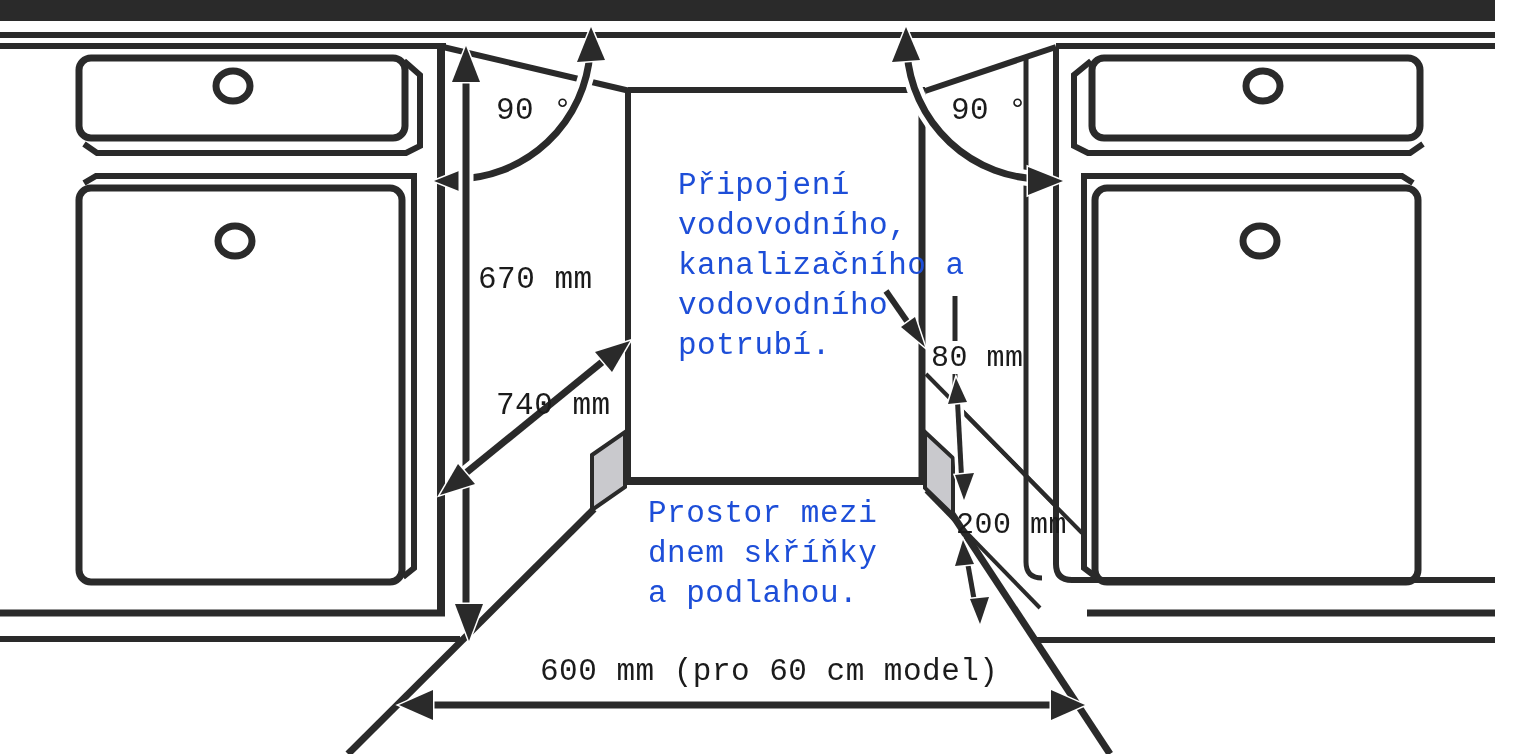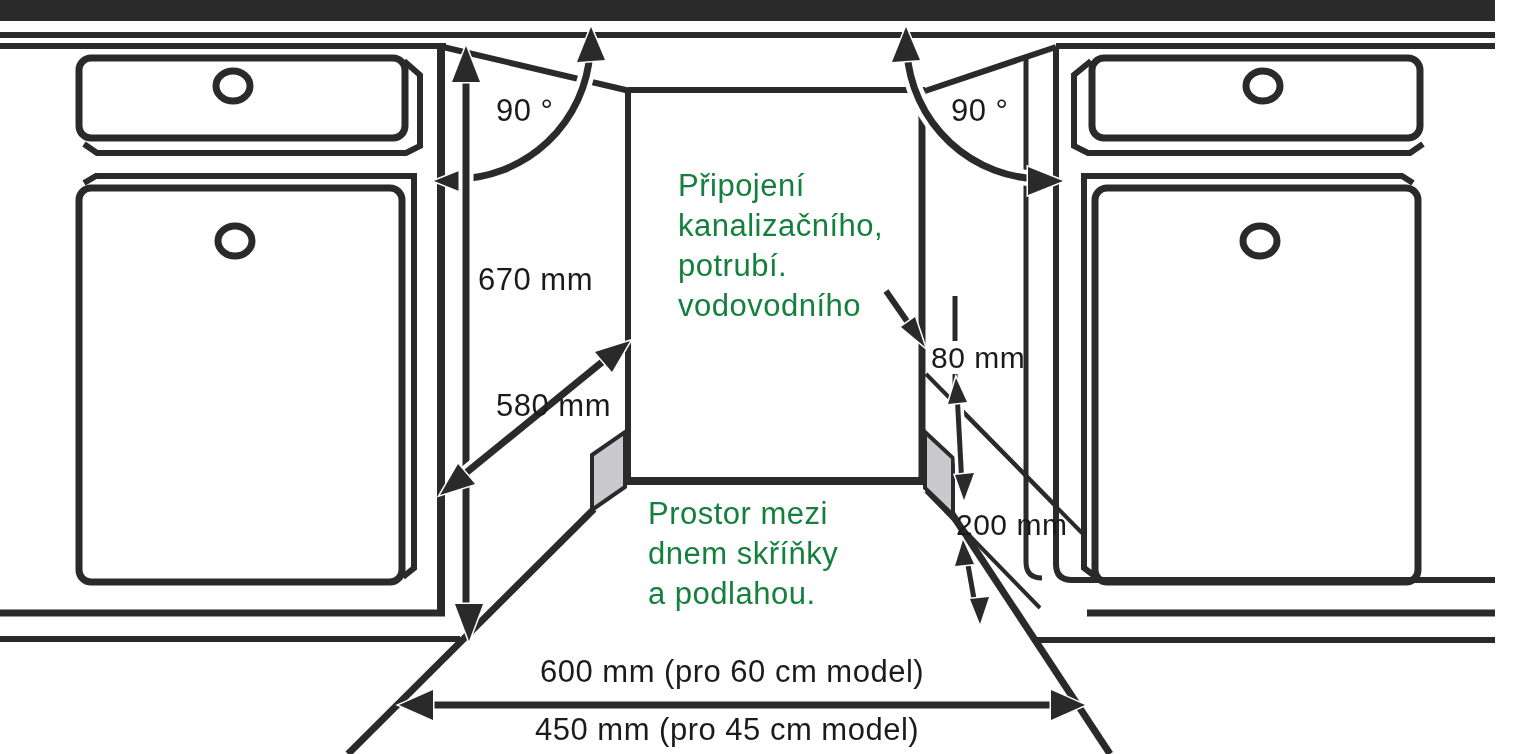--- a/index.html
+++ b/index.html
@@ -1,38 +1,38 @@
 <!DOCTYPE html>
 <html><head>
 <meta charset="utf-8">
 <style>
   html,body{margin:0;padding:0;background:#ffffff;}
   #stage{
     position:relative;
     width:1495px;height:754px;
     background:#ffffff;
     overflow:hidden;
-    font-family:Liberation Sans, sans-serif;
+    font-family:Liberation Mono, monospace;
     color:#1b1b1b;
   }
   #lineart{position:absolute;left:0;top:0;width:1527px;height:754px;}
   .lbl{
     position:absolute;
     font-size:31px;
     line-height:36px;
     white-space:nowrap;
     color:#1b1b1b;
     letter-spacing:0.5px;
   }
   .lbl.small{font-size:30px;}
   .note{
     position:absolute;
     font-size:31px;
     line-height:40px;
-    color:#15803d;
+    color:#1d4ed8;
     letter-spacing:0.5px;
   }
   .dark{stroke:#2a2a2a;fill:none;stroke-linecap:butt;}
   .halo{stroke:#ffffff;fill:none;stroke-linecap:round;}
   .head{fill:#2a2a2a;stroke:#ffffff;stroke-width:3;paint-order:stroke;}
   .panel{fill:#c9c9cd;stroke:#2a2a2a;stroke-width:4;}
 </style>
 </head>
 <body>
 
@@ -145,31 +145,31 @@
       <line class="halo" x1="424" y1="705" x2="1060" y2="705" stroke-width="15"></line>
       <line class="dark" x1="424" y1="705" x2="1060" y2="705" stroke-width="7"></line>
       <polygon class="head" points="399,705 433,690 433,720"></polygon>
       <polygon class="head" points="1085,705 1051,690 1051,720"></polygon>
     </g>
   </svg>
 
   <div class="lbl" style="left:496px;top:93px;">90 °</div>
   <div class="lbl" style="left:951px;top:93px;">90 °</div>
   <div class="lbl" style="left:478px;top:262px;">670 mm</div>
-  <div class="lbl" style="left:496px;top:388px;">580 mm</div>
+  <div class="lbl" style="left:496px;top:388px;">740 mm</div>
   <div class="lbl small" style="left:931px;top:340px;">80 mm</div>
   <div class="lbl small" style="left:956px;top:507px;">200 mm</div>
   <div class="lbl" style="left:540px;top:654px;">600 mm (pro 60 cm model)</div>
-  <div class="lbl" style="left:535px;top:712px;">450 mm (pro 45 cm model)</div>
 
   <div class="note" style="left:678px;top:166px;">
     <div>Připojení</div>
-    <div>kanalizačního,</div>
+    <div>vodovodního,</div>
+    <div>kanalizačního a</div>
+    <div>vodovodního</div>
     <div>potrubí.</div>
-    <div>vodovodního</div>
   </div>
 
   <div class="note" style="left:648px;top:494px;">
     <div>Prostor mezi</div>
     <div>dnem skříňky</div>
     <div>a podlahou.</div>
   </div>
 
 </div>
 

